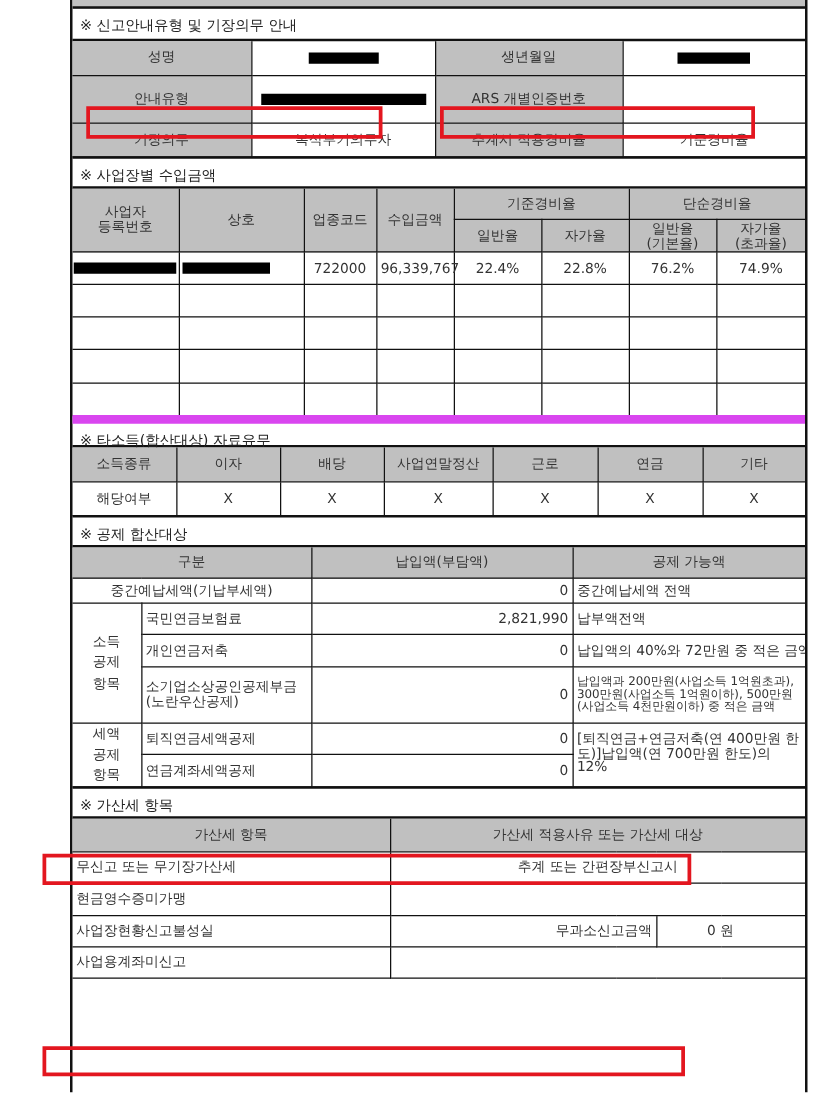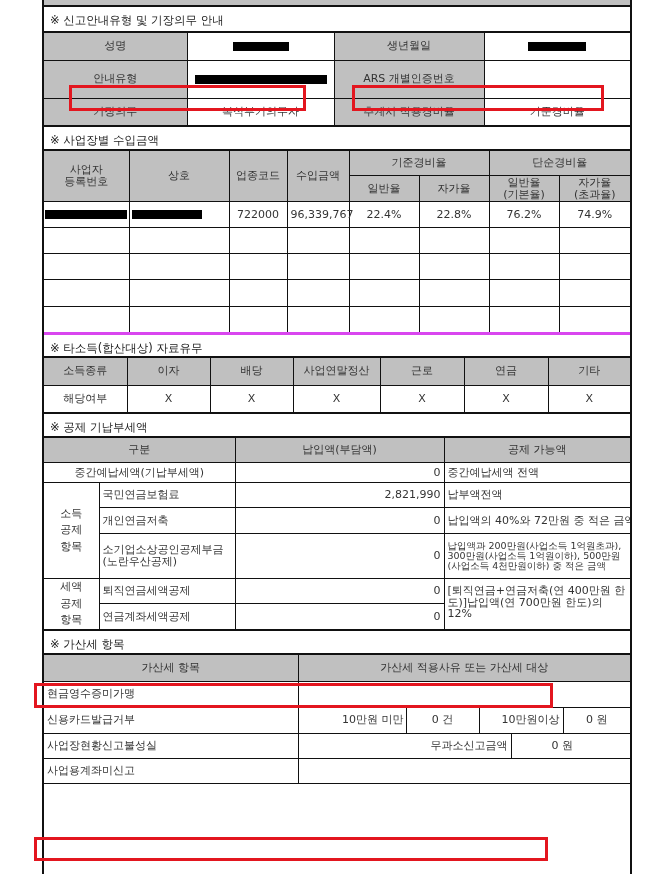--- a/index.html
+++ b/index.html
@@ -1,18 +1,18 @@
 <!DOCTYPE html>
 <html><head>
 <meta charset="utf-8">
 <style>
   * { box-sizing: border-box; margin: 0; padding: 0; }
   html, body { width: 656px; height: 874px; background: #ffffff; overflow: hidden; }
   body { font-family: "DejaVu Sans", "Liberation Sans", sans-serif; font-size: 11px; color: #333; position: relative; }
-  .page { position: absolute; left: 42px; top: 0; width: 590px; border-left: 2px solid #111; border-right: 2px solid #111; height: 874px; }
+  .page { position: absolute; left: 56px; top: 0; width: 590px; border-left: 2px solid #111; border-right: 2px solid #111; height: 874px; }
   .topbar { height: 7px; background: #c0c0c0; border-bottom: 2px solid #111; }
   .sec-title { height: 26px; line-height: 26px; padding-left: 6px; font-size: 11.5px; color: #222; border-bottom: 2px solid #111; }
   table { border-collapse: collapse; width: 100%; table-layout: fixed; }
   td, th { border: 1px solid #111; font-weight: normal; text-align: center; vertical-align: middle; font-size: 11px; color: #333; padding: 0 3px; line-height: 1.05; }
   th { background: #c0c0c0; color: #333; }
   table tr:first-child td, table tr:first-child th { border-top: none; }
   table td:first-child, table th:first-child { border-left: none; }
   table td:last-child, table th:last-child { border-right: none; }
   .l { text-align: left; }
   .r { text-align: right; }
@@ -132,21 +132,21 @@
           <td></td>
           <td></td>
           <td></td>
           <td></td>
           <td></td>
           <td></td>
         </tr>
   </tbody>
     </table>
 
-  <div class="sec-title" style="border-top:3px solid #d946ef;margin-top:-1px">※ 타소득(합산대상) 자료유무</div>
+  <div class="sec-title" style="border-top:7px solid #d946ef;margin-top:-1px">※ 타소득(합산대상) 자료유무</div>
   <table>
     <colgroup>
         <col style="width:83px">
         <col style="width:83px">
         <col style="width:83px">
         <col style="width:87px">
         <col style="width:84px">
         <col style="width:84px">
         <col style="width:82px">
       </colgroup>
@@ -165,21 +165,21 @@
       <td>X</td>
       <td>X</td>
       <td>X</td>
       <td>X</td>
       <td>X</td>
       <td>X</td>
     </tr>
   </tbody>
     </table>
 
-  <div class="sec-title" style="border-top:2px solid #111;margin-top:-1px">※ 공제 기납부세액</div>
+  <div class="sec-title" style="border-top:2px solid #111;margin-top:-1px">※ 공제 합산대상</div>
   <table>
     <colgroup>
         <col style="width:55px">
         <col style="width:136px">
         <col style="width:209px">
         <col style="width:186px">
       </colgroup>
     <tbody>
         <tr style="height:25px">
       <th colspan="2">구분</th>
@@ -234,31 +234,27 @@
         <col style="width:73px">
         <col style="width:32px">
         <col style="width:52px">
         <col style="width:67px">
       </colgroup>
     <tbody>
         <tr style="height:26px">
       <th>가산세 항목</th>
       <th colspan="6">가산세 적용사유 또는 가산세 대상</th>
     </tr>
+    <tr style="height:25px">
+      <td class="l">무신고 또는 무기장가산세</td>
+      <td colspan="6">추계 또는 간편장부신고시</td>
+    </tr>
     <tr style="height:26px">
       <td class="l">현금영수증미가맹</td>
       <td colspan="6"></td>
-    </tr>
-    <tr style="height:26px">
-      <td class="l">신용카드발급거부</td>
-      <td colspan="2" class="r" style="padding-right:2px">10만원 미만</td>
-
-      <td>0 건</td>
-      <td colspan="2" class="r">10만원이상</td>
-      <td>0 원</td>
     </tr>
     <tr style="height:25px">
       <td class="l">사업장현황신고불성실</td>
       <td colspan="4" class="r">무과소신고금액</td>
       <td colspan="2" style="text-align:left;padding-left:40px">0 원</td>
     </tr>
     <tr style="height:25px">
       <td class="l">사업용계좌미신고</td>
       <td colspan="6"></td>
     </tr>

